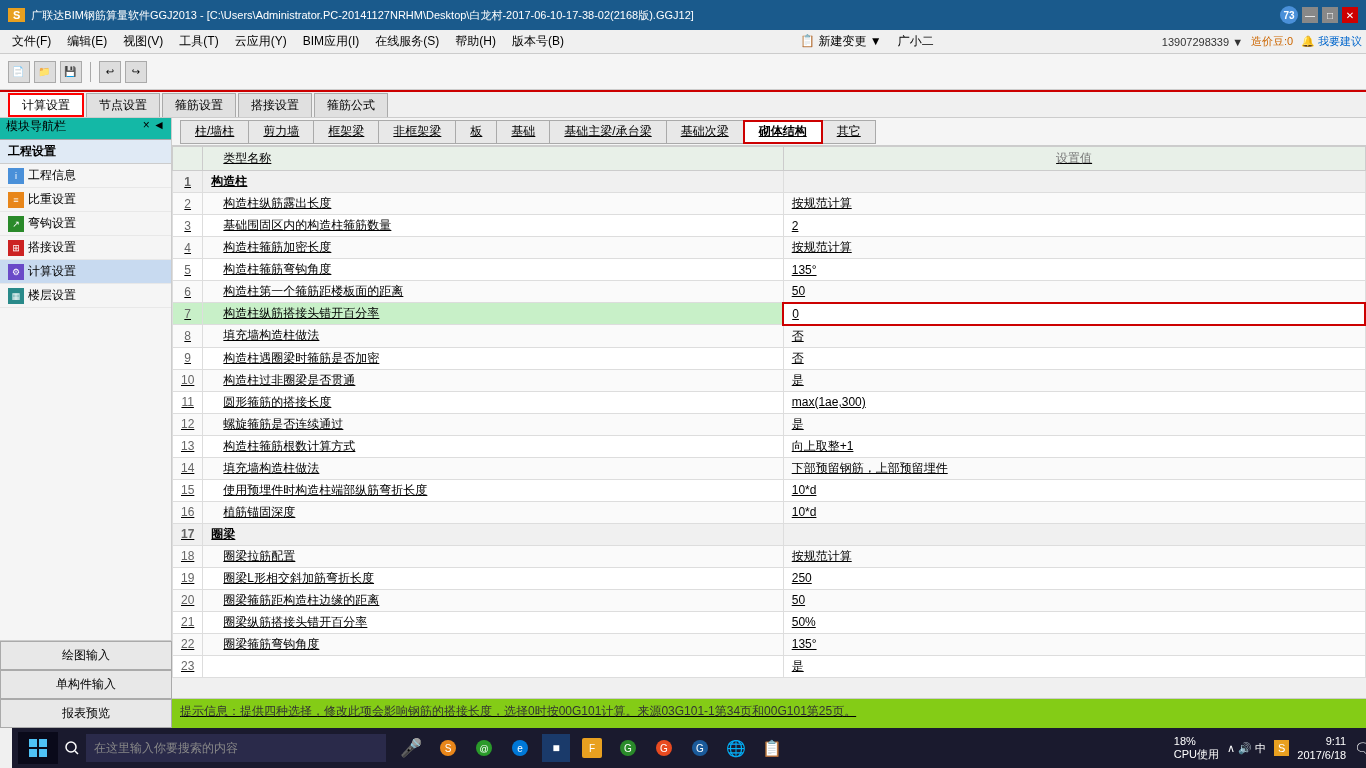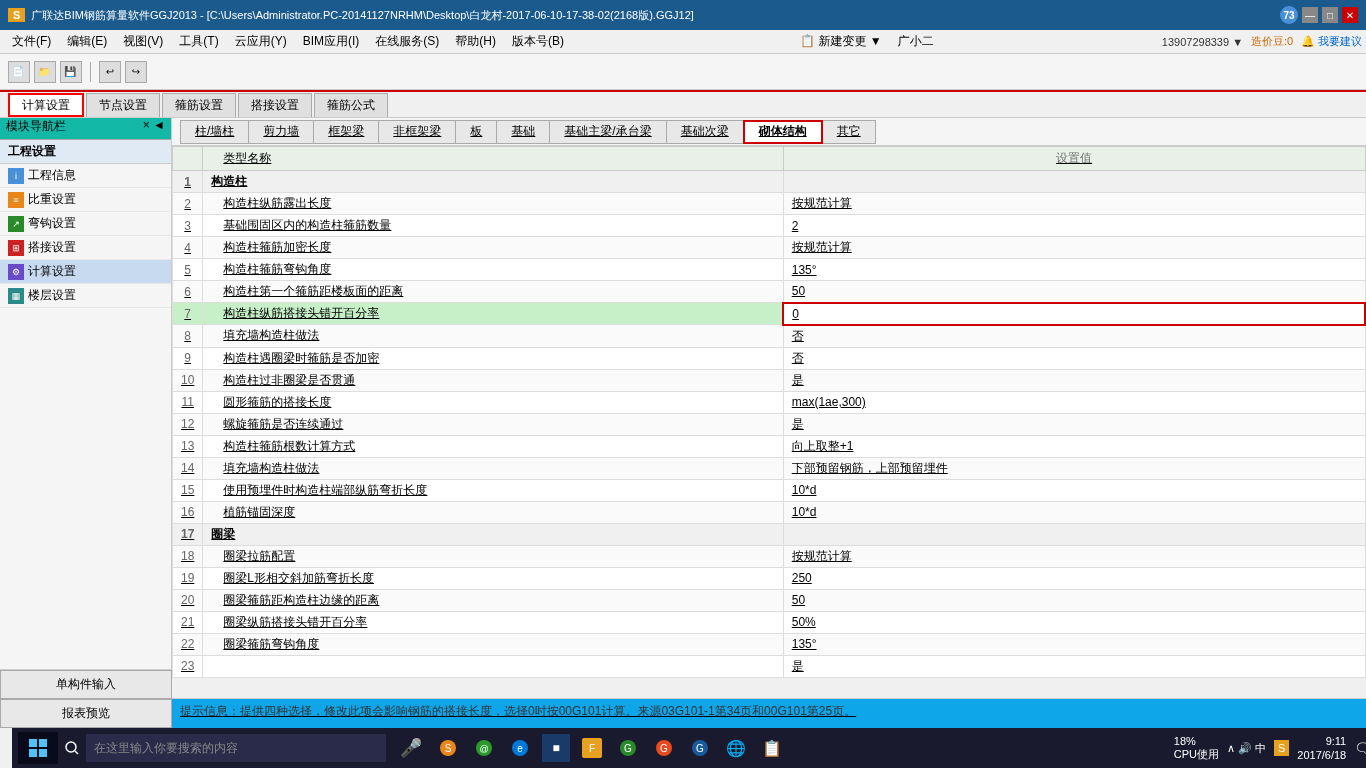--- a/index.html
+++ b/index.html
@@ -173,21 +173,21 @@
       background: white !important;
       border: 2px solid #c00 !important;
     }
     .table-container {
       overflow-y: auto;
       flex: 1;
     }
 
     
     .info-bar {
-      background: #0ea5e9;
+      background: #84cc16;
       border-top: 1px solid #ccc;
       padding: 4px 8px;
       font-size: 12px;
       color: #333;
       min-height: 30px;
     }
     .bottom-sidebar-btn {
       background: #e8e8e8;
       border: 1px solid #aaa;
       padding: 2px 4px;
@@ -331,20 +331,21 @@
     <div class="sidebar-item active">
       <div class="sidebar-icon purple">⚙</div>
       <span>计算设置</span>
     </div>
     <div class="sidebar-item">
       <div class="sidebar-icon teal">▦</div>
       <span>楼层设置</span>
     </div>
 
     <div style="position:absolute;bottom:40px;left:0;width:172px;border-top:1px solid #ccc;background:#f0f0f0;">
+      <div class="bottom-sidebar-btn" style="border-bottom:1px solid #aaa;padding:5px 8px;cursor:pointer;">绘图输入</div>
       <div class="bottom-sidebar-btn" style="border-bottom:1px solid #aaa;padding:5px 8px;cursor:pointer;">单构件输入</div>
       <div class="bottom-sidebar-btn" style="padding:5px 8px;cursor:pointer;">报表预览</div>
     </div>
   </div>
 
   <div class="content-area">
 
     <div class="struct-tabs">
       <div class="struct-tab">
         <span>柱/墙柱</span>

